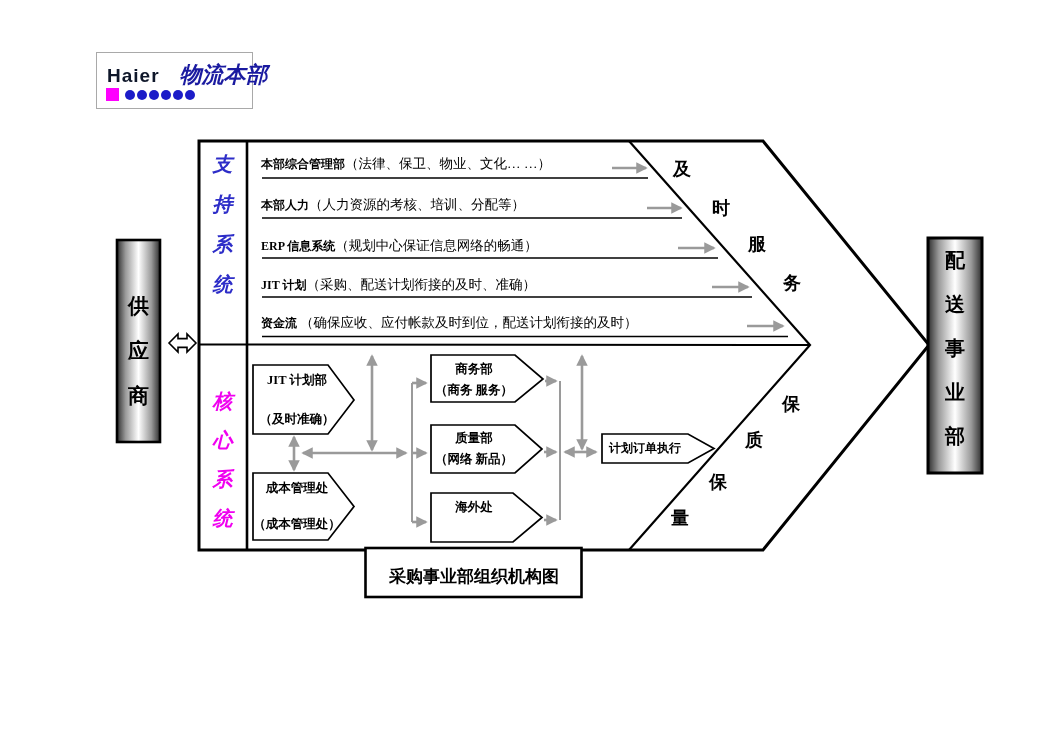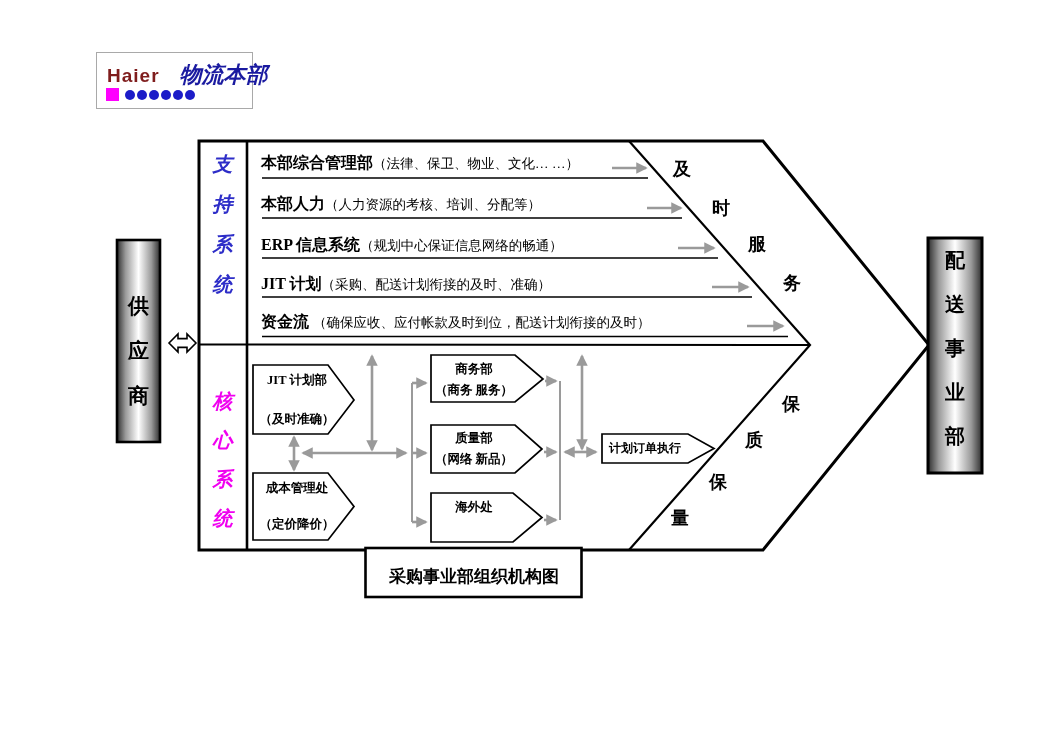--- a/index.html
+++ b/index.html
@@ -2,34 +2,34 @@
 <html><head>
 <meta charset="utf-8">
 <style>
   html,body{margin:0;padding:0;background:#ffffff;}
   .stage{position:relative;width:1052px;height:744px;background:#ffffff;overflow:hidden;
          font-family:"Liberation Serif","DejaVu Serif",serif;}
   .layer{position:absolute;left:0;top:0;}
   
   .logo-box{position:absolute;left:96px;top:52px;width:155px;height:55px;border:1px solid #a9a9a9;background:#fff;}
   .logo-line1{position:absolute;left:10px;top:7px;white-space:nowrap;}
-  .logo-brand{font-family:"Liberation Sans","DejaVu Sans",sans-serif;font-weight:bold;font-size:19px;color:#7f1d1d;letter-spacing:1px;}
+  .logo-brand{font-family:"Liberation Sans","DejaVu Sans",sans-serif;font-weight:bold;font-size:19px;color:#0f172a;letter-spacing:1px;}
   .logo-suffix{font-weight:bold;font-style:italic;font-size:22px;color:#1a1aa0;margin-left:20px;}
   .logo-dots{position:absolute;left:9px;top:35px;display:flex;align-items:center;}
   .logo-square{width:13px;height:13px;background:#ff00ff;margin-right:4px;}
   .logo-dot{width:10px;height:10px;border-radius:50%;background:#1c1cc8;margin-left:2px;}
   
   .vlabel{position:absolute;display:flex;flex-direction:column;align-items:center;font-weight:bold;line-height:1;}
   .v-supplier{left:117px;width:43px;top:296px;gap:24px;font-size:21px;color:#000;}
   .v-distribution{left:928px;width:54px;top:250px;gap:24px;font-size:20px;color:#000;}
   .v-support{left:199px;width:47px;top:154px;gap:20px;font-size:20px;font-style:italic;color:#2d2dc8;}
   .v-core{left:199px;width:47px;top:391px;gap:19px;font-size:20px;font-style:italic;color:#f000f0;}
   
   .srow{position:absolute;left:261px;height:24px;line-height:24px;}
-  .srow .head{font-weight:bold;font-size:16px;}
+  .srow .head{font-weight:bold;font-size:12px;}
   .srow .detail{font-weight:normal;font-size:13.5px;}
   
   .dchar{position:absolute;width:26px;height:26px;line-height:26px;text-align:center;
          font-size:18px;font-weight:bold;color:#000;}
   
   .node-line{position:absolute;text-align:center;font-weight:bold;font-size:12.5px;line-height:15px;color:#000;}
   
   .caption{position:absolute;left:366px;top:548px;width:216px;height:56px;display:flex;
            align-items:center;justify-content:center;font-size:17px;font-weight:bold;color:#000;}
 </style>
@@ -163,21 +163,21 @@
   <div class="dchar" style="left:779px;top:270px;">务</div>
 
   <div class="dchar" style="left:778px;top:391px;">保</div>
   <div class="dchar" style="left:741px;top:427px;">质</div>
   <div class="dchar" style="left:705px;top:469px;">保</div>
   <div class="dchar" style="left:667px;top:505px;">量</div>
 
   <div class="node-line" style="left:251px;top:373px;width:92px;">JIT 计划部</div>
   <div class="node-line" style="left:251px;top:412px;width:92px;">（及时准确）</div>
   <div class="node-line" style="left:251px;top:481px;width:92px;">成本管理处</div>
-  <div class="node-line" style="left:251px;top:517px;width:92px;">（定价降价）</div>
+  <div class="node-line" style="left:251px;top:517px;width:92px;">（成本管理处）</div>
   <div class="node-line" style="left:427px;top:362px;width:94px;">商务部</div>
   <div class="node-line" style="left:427px;top:383px;width:94px;">（商务 服务）</div>
   <div class="node-line" style="left:427px;top:431px;width:94px;">质量部</div>
   <div class="node-line" style="left:427px;top:452px;width:94px;">（网络 新品）</div>
   <div class="node-line" style="left:427px;top:500px;width:94px;">海外处</div>
   <div class="node-line" style="left:598px;top:441px;width:94px;font-size:12px;">计划订单执行</div>
 
   <div class="caption">采购事业部组织机构图</div>
 
 </div>

